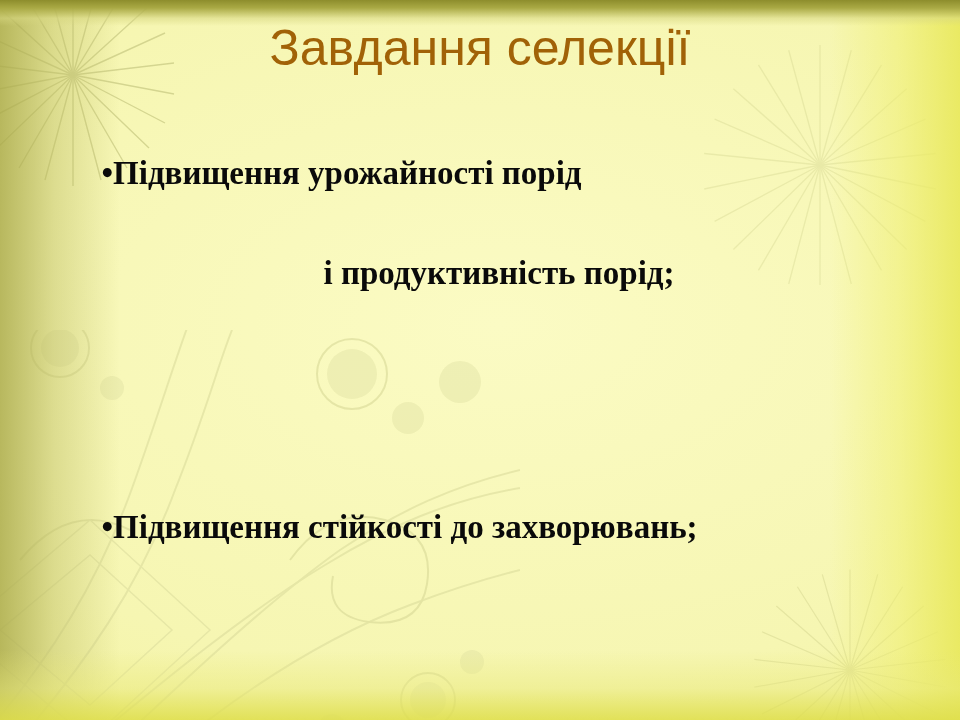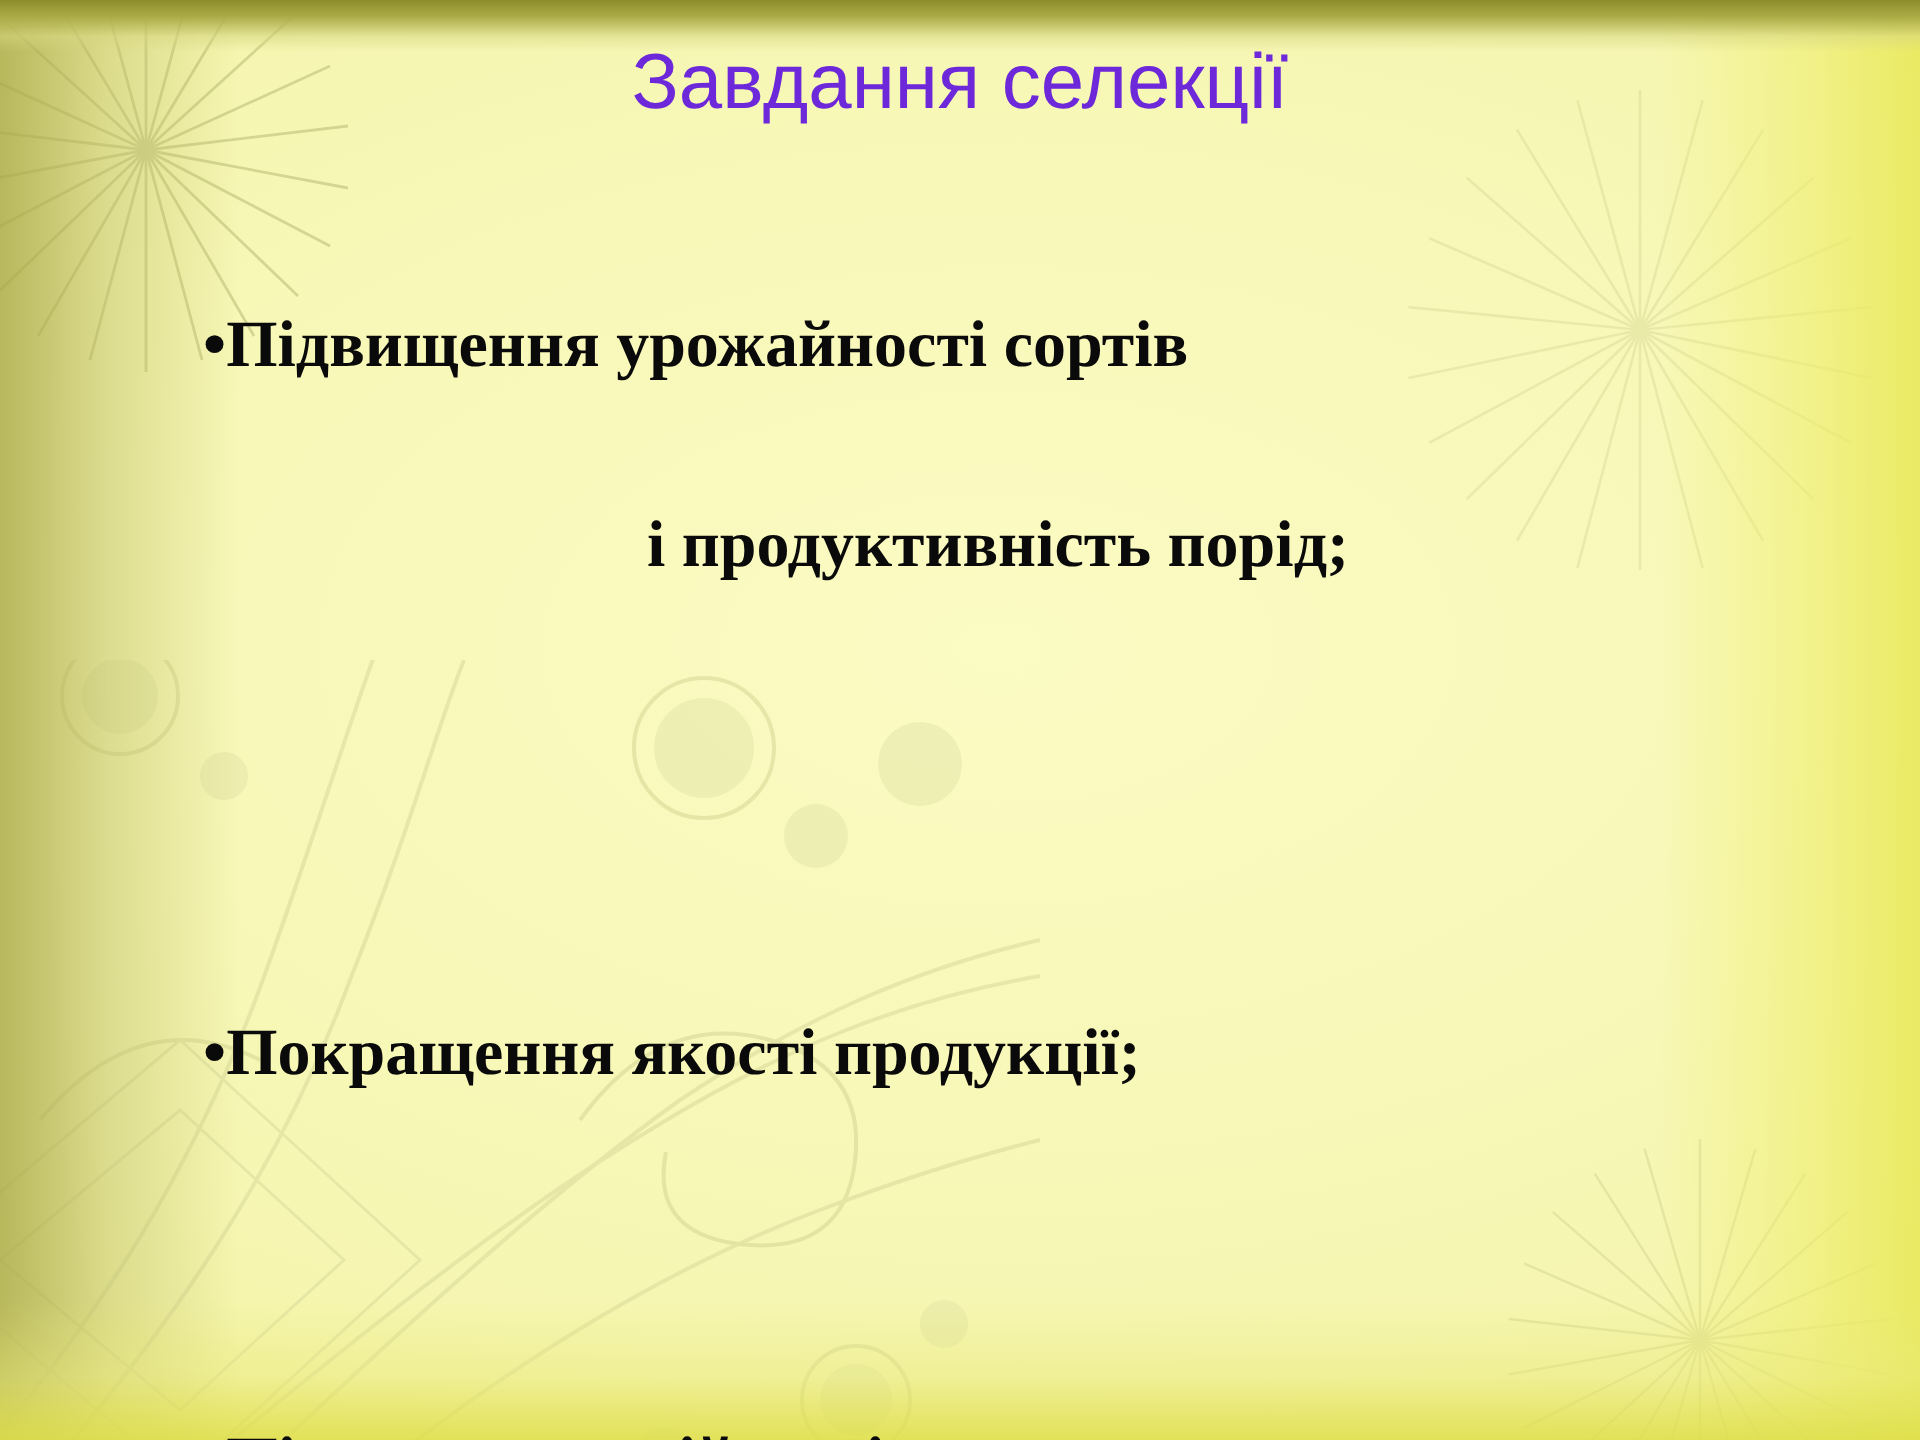--- a/index.html
+++ b/index.html
@@ -78,23 +78,23 @@
 
   
 
   .title {
     position: absolute;
     top: 22px;
     left: 0;
     width: 960px;
     text-align: center;
     font-family: "Liberation Sans", sans-serif;
-    font-size: 39px;
+    font-size: 50px;
     font-weight: 400;
-    color: #6d28d9;
+    color: #a16207;
     letter-spacing: 0px;
     line-height: 1.05;
   }
 
   .bullet-list {
     position: absolute;
     top: 98px;
     left: 52px;
     right: 14px;
     font-family: "Liberation Serif", serif;
@@ -249,27 +249,24 @@
   <div class="bg-right"></div>
   <div class="bg-left"></div>
   <div class="bg-top"></div>
   <div class="bg-bottom"></div>
 
   <div class="title">Завдання селекції</div>
 
   <div class="bullet-list">
 
     <div class="bullet-item">
-      <span class="bullet-mark">•</span><span>Підвищення урожайності сортів</span>
+      <span class="bullet-mark">•</span><span>Підвищення урожайності порід</span>
       <span class="bullet-line-2">і продуктивність порід;</span>
     </div>
 
-    <div class="bullet-item">
-      <span class="bullet-mark">•</span><span>Покращення якості продукції;</span>
-    </div>
 
     <div class="bullet-item">
       <span class="bullet-mark">•</span><span>Підвищення стійкості до захворювань;</span>
     </div>
 
   </div>
 
 </div>
 
 </body></html>

